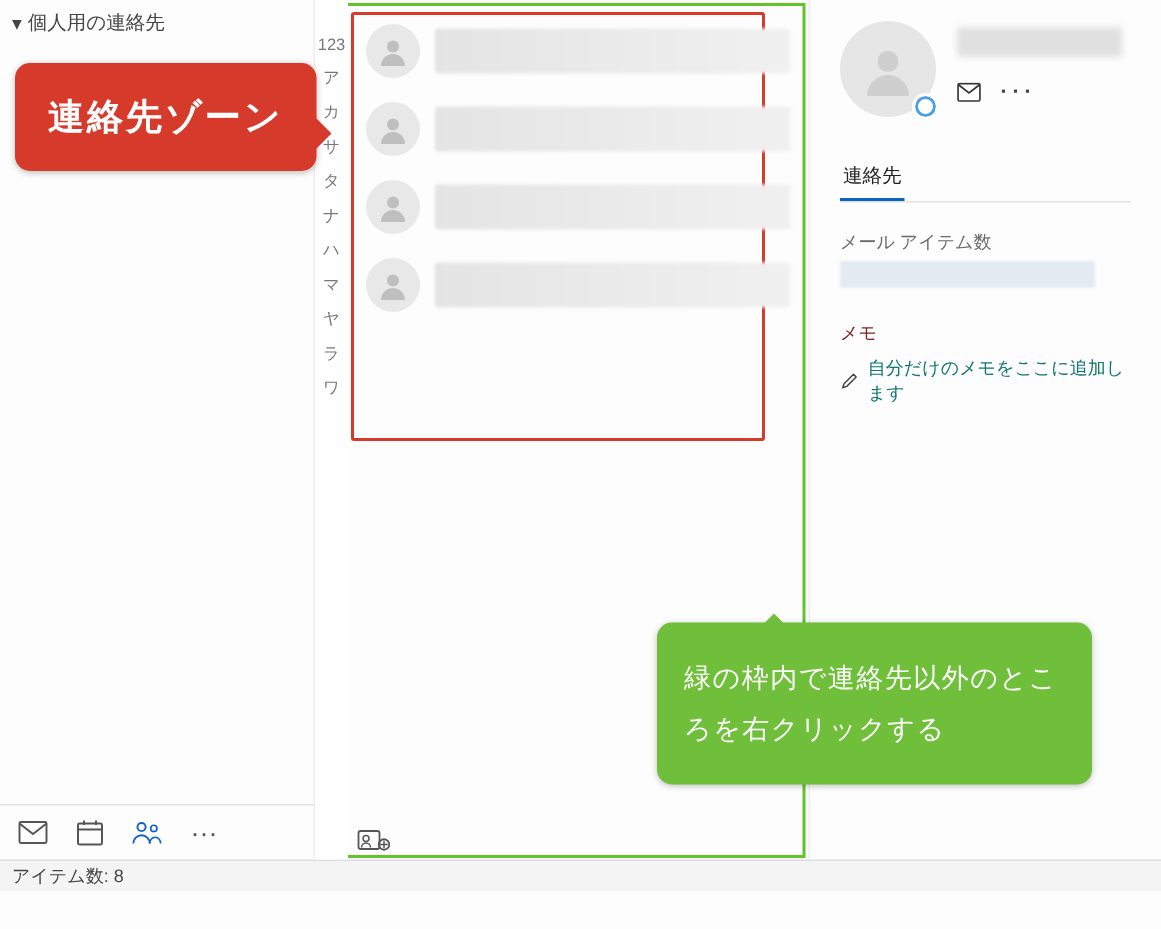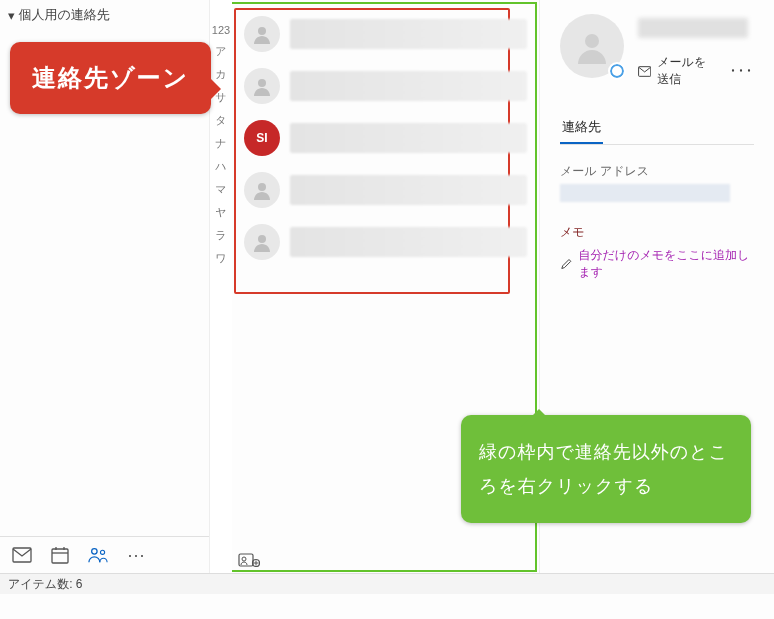--- a/index.html
+++ b/index.html
@@ -147,21 +147,21 @@
   .detail-actions .link{display:flex;align-items:center;gap:6px;cursor:pointer;}
   .dots{letter-spacing:2px;font-weight:bold;color:#444;}
   .tabs{margin-top:26px;border-bottom:1px solid #e0e0e0;}
   .tab{
     display:inline-block;padding:4px 2px 6px;font-size:13px;color:#222;
     border-bottom:2px solid #0a64c4;
   }
   .field-label{color:#6a6a6a;font-size:12px;margin-top:18px;}
   .field-blur{width:170px;height:18px;background:#e4eaf2;filter:blur(1px);margin-top:4px;}
   .memo-label{color:#7f1d1d;font-size:12px;margin-top:22px;}
-  .memo-line{display:flex;align-items:center;gap:6px;margin-top:6px;color:#a21caf;font-size:12px;}
+  .memo-line{display:flex;align-items:center;gap:6px;margin-top:6px;color:#0f766e;font-size:12px;}
   
   .status-bar{
     height:20px;padding:2px 8px;font-size:12px;color:#444;background:#f4f4f4;
   }
   
   .callout-red{
     position:absolute;left:10px;top:42px;
     background:#d63a2a;color:#fff;
     padding:20px 22px;border-radius:10px;
     font-size:24px;font-weight:600;letter-spacing:2px;
@@ -169,21 +169,20 @@
   }
   .callout-red::after{
     content:"";position:absolute;right:-28px;top:40%;
     border:18px solid transparent;border-left-color:#d63a2a;
   }
   .callout-green{
     position:absolute;left:438px;top:415px;width:290px;
     background:#6fbf3a;color:#fff;padding:20px 18px;border-radius:10px;
     font-size:18px;line-height:1.9;letter-spacing:1px;
     box-shadow:0 1px 4px rgba(0,0,0,.25);
-    margin-left:23px;
   }
   .callout-green::before{
     content:"";position:absolute;left:60px;top:-24px;
     border:18px solid transparent;border-bottom-color:#6fbf3a;
   }
   svg{display:block;}
 </style>
 </head>
 <body>
 
@@ -252,24 +251,20 @@
         <div class="contact-row">
           <div class="avatar">
             <svg width="20" height="20" viewBox="0 0 20 20">
                 <circle cx="10" cy="7" r="4" fill="#bfbfbf"></circle>
                 <path d="M2 20c0-4.4 3.6-8 8-8s8 3.6 8 8" fill="#bfbfbf"></path>
               </svg>
           </div>
           <div class="contact-name-blur"></div>
         </div>
         <div class="contact-row">
-          <div class="avatar red">SI</div>
-          <div class="contact-name-blur"></div>
-        </div>
-        <div class="contact-row">
           <div class="avatar">
             <svg width="20" height="20" viewBox="0 0 20 20">
                 <circle cx="10" cy="7" r="4" fill="#bfbfbf"></circle>
                 <path d="M2 20c0-4.4 3.6-8 8-8s8 3.6 8 8" fill="#bfbfbf"></path>
               </svg>
           </div>
           <div class="contact-name-blur"></div>
         </div>
         <div class="contact-row">
           <div class="avatar">
@@ -305,42 +300,41 @@
         <div class="presence"></div>
       </div>
       <div style="flex:1">
         <div class="detail-name-blur"></div>
         <div class="detail-actions">
           <span class="link">
             <svg width="16" height="13" viewBox="0 0 16 13">
                 <rect x="0.7" y="0.7" width="14.6" height="11.6" rx="1" fill="none" stroke="#333" stroke-width="1.1"></rect>
                 <path d="M1 1.5l7 5.5 7-5.5" fill="none" stroke="#333" stroke-width="1.1"></path>
               </svg>
-            <span>メールを送信</span>
           </span>
           <span class="dots">･･･</span>
         </div>
       </div>
     </div>
 
     <div class="tabs">
       <span class="tab">連絡先</span>
     </div>
 
-    <div class="field-label">メール アドレス</div>
+    <div class="field-label">メール アイテム数</div>
     <div class="field-blur"></div>
 
     <div class="memo-label">メモ</div>
     <div class="memo-line">
       <svg width="14" height="14" viewBox="0 0 14 14">
           <path d="M2 12l1-3 7-7 2 2-7 7-3 1z" fill="none" stroke="#444" stroke-width="1.1" stroke-linejoin="round"></path>
         </svg>
       <span>自分だけのメモをここに追加します</span>
     </div>
   </div>
 </div>
 
 <div class="status-bar">
-  <span>アイテム数:  6</span>
+  <span>アイテム数:  8</span>
 </div>
 
 <div class="callout-red">連絡先ゾーン</div>
 <div class="callout-green">緑の枠内で連絡先以外のところを右クリックする</div>
 
 </body></html>

